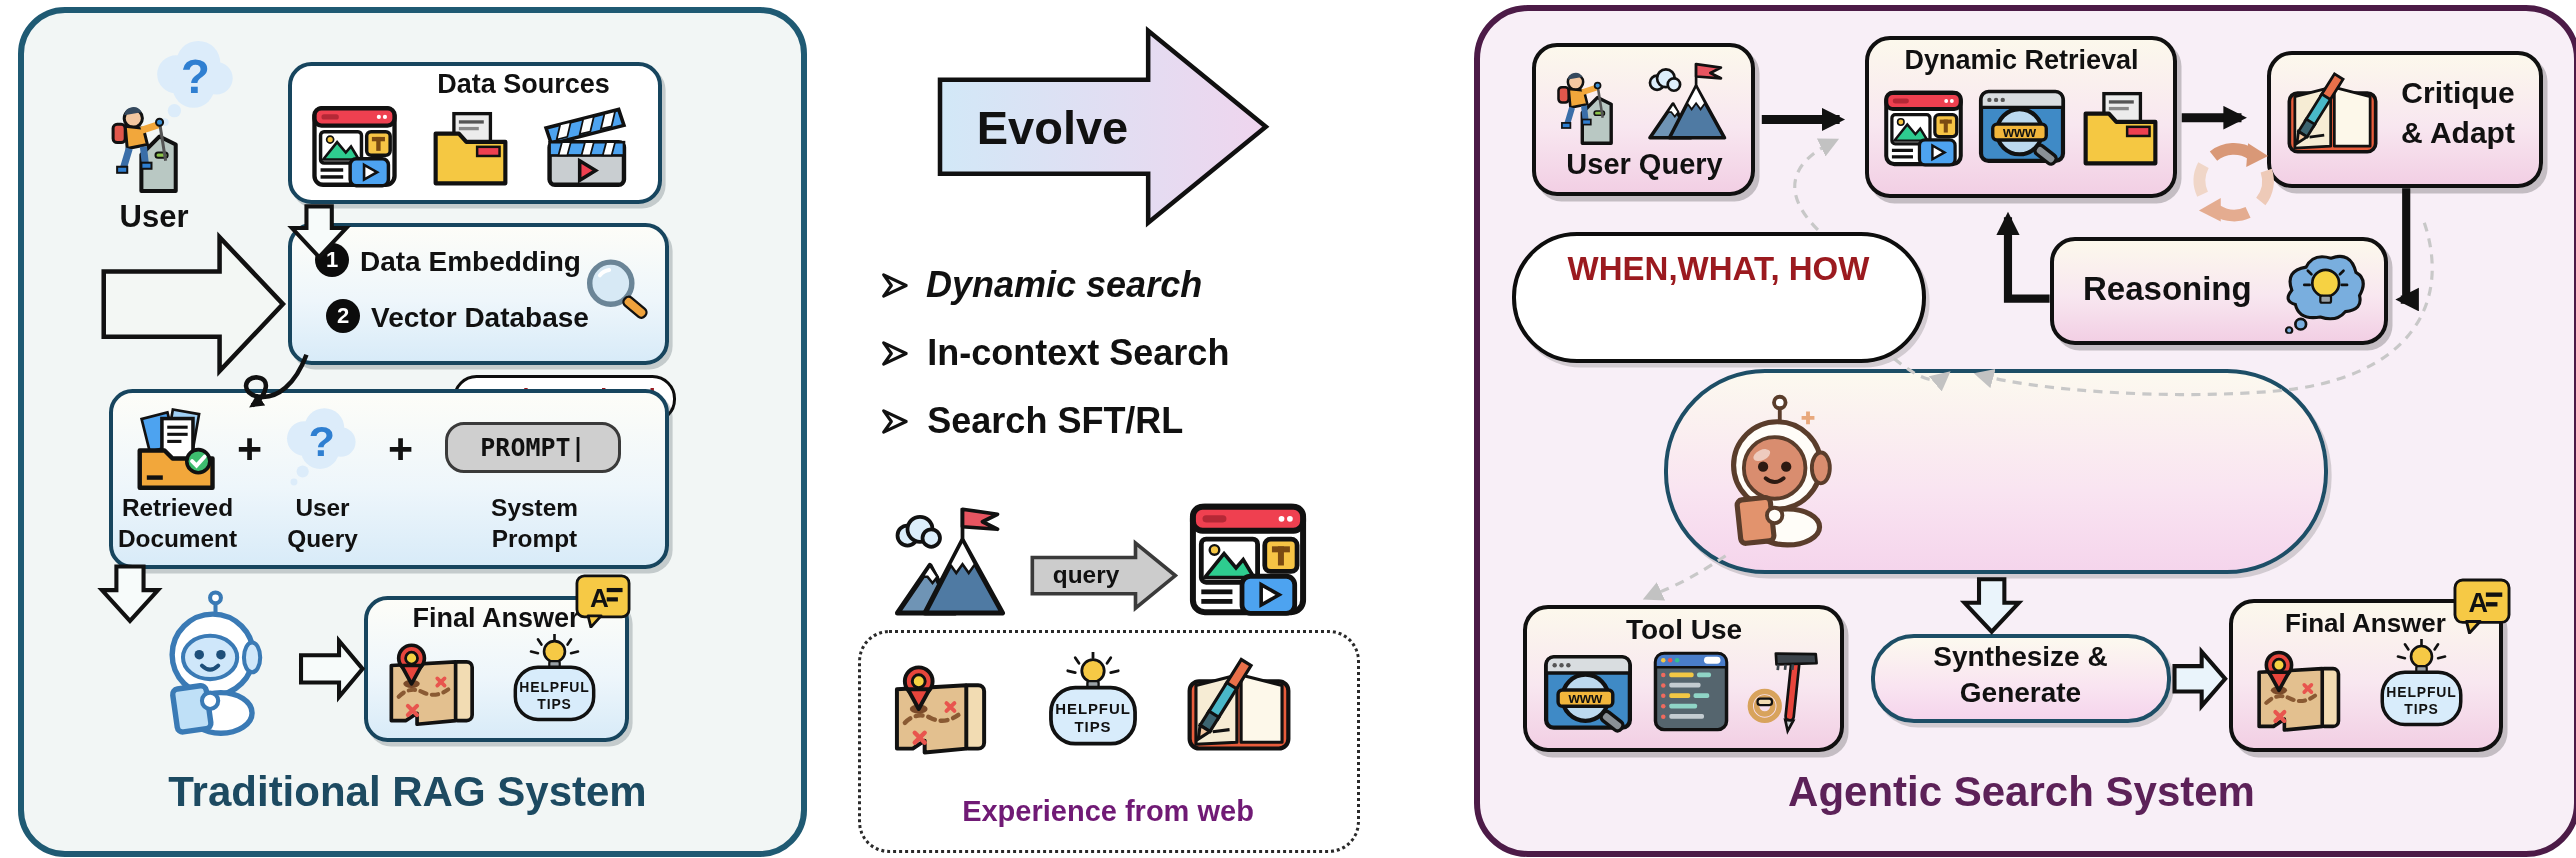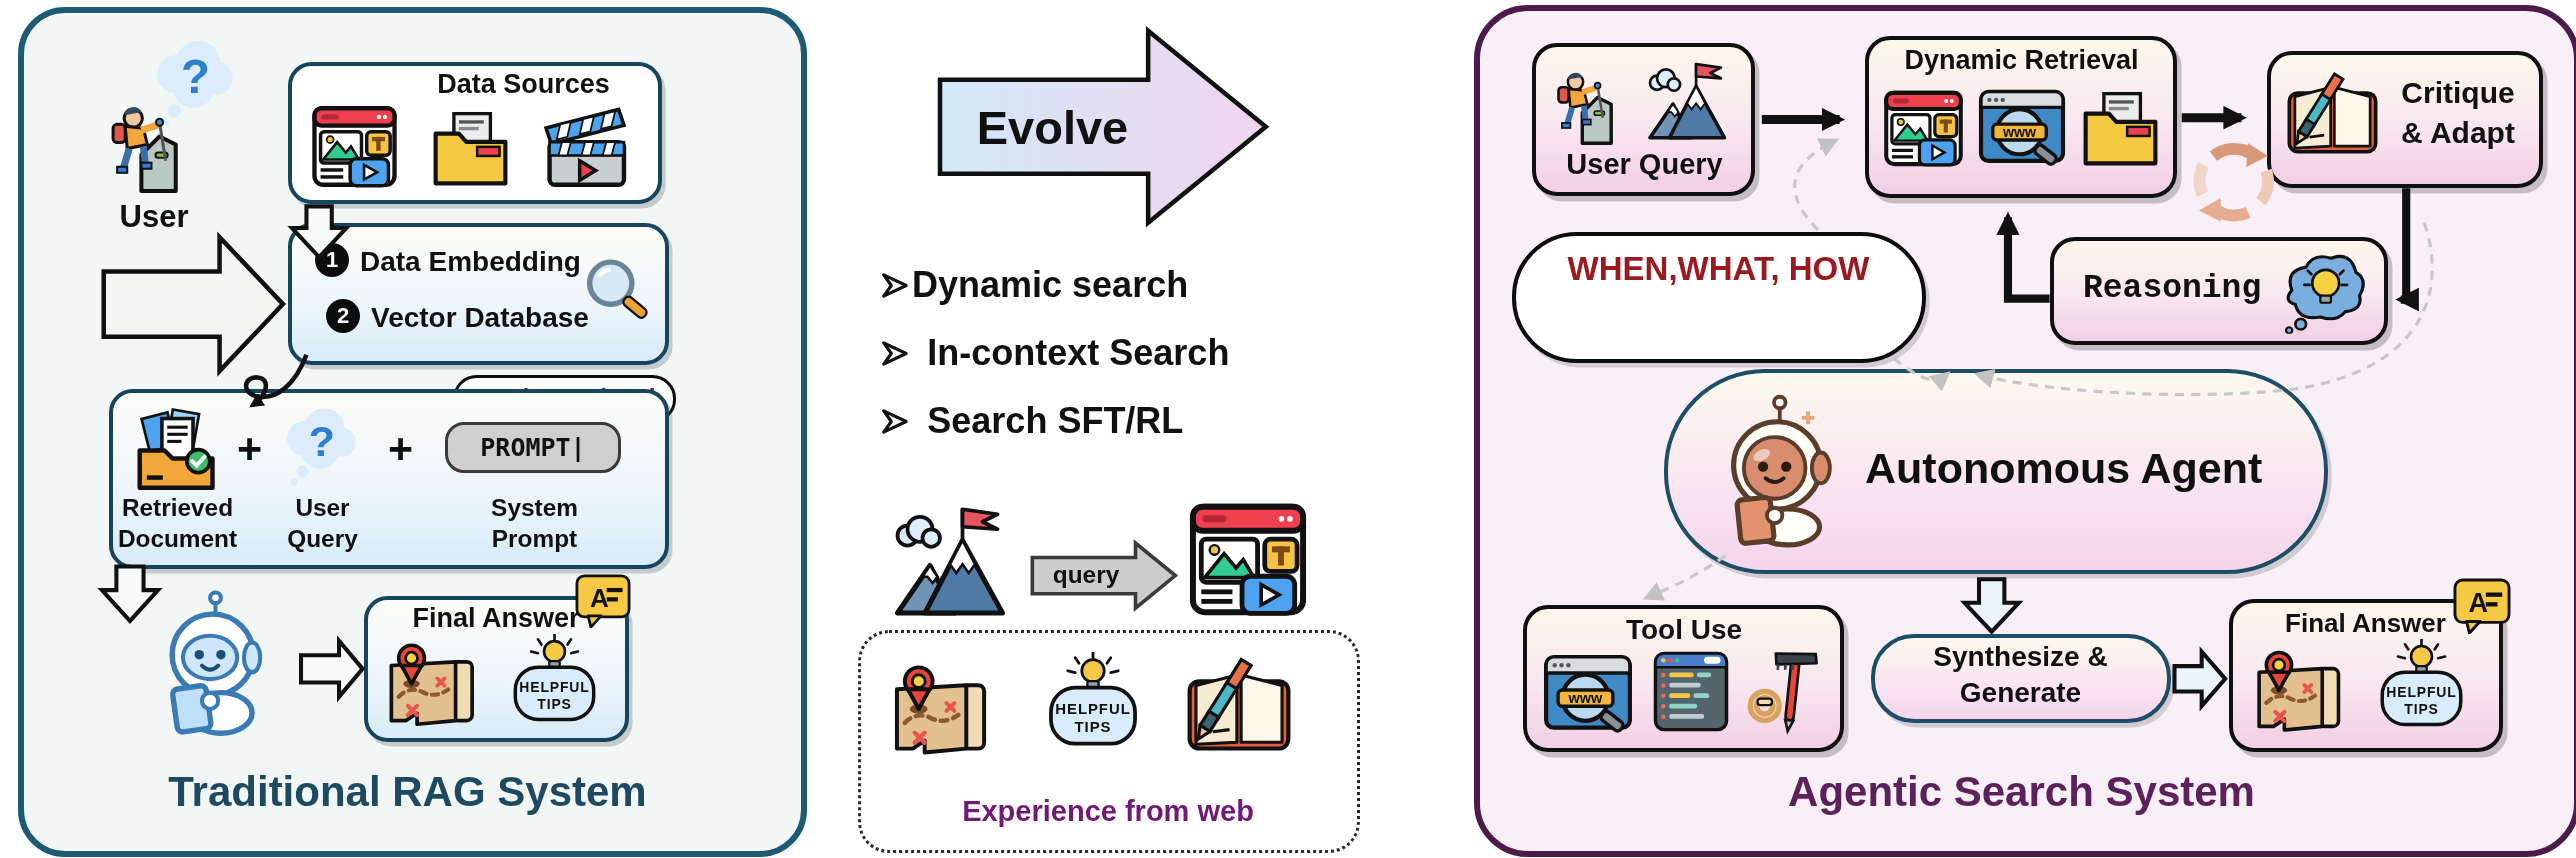--- a/index.html
+++ b/index.html
@@ -388,21 +388,21 @@
       <use href="#sym-tips"></use>
     </svg>
   <svg class="abs ic" style="left:574px;top:574px" width="58" height="54" viewBox="0 0 64 60">
       <use href="#sym-abadge"></use>
     </svg>
 
   <div class="abs lbl ctr" style="left:118px;top:768px;width:579px;font-size:42px;color:#1d4a61;text-align:center;">Traditional RAG System</div>
 
   <div class="abs lbl" style="left:953px;top:100px;width:199px;font-size:47px;text-align:center;z-index:6;">Evolve</div>
 
-  <div class="abs" style="left:880px;top:264px;display:flex;align-items:center;gap:1px;">
+  <div class="abs" style="left:880px;top:264px;display:flex;align-items:center;gap:15px;font-style:italic;">
     <svg class="ic" width="31" height="29" viewBox="0 0 34 32">
         <use href="#sym-bullet"></use>
       </svg>
     <span class="lbl" style="font-size:36px;">Dynamic search</span>
   </div>
   <div class="abs" style="left:880px;top:332px;display:flex;align-items:center;gap:16.3px;">
     <svg class="ic" width="31" height="29" viewBox="0 0 34 32">
         <use href="#sym-bullet"></use>
       </svg>
     <span class="lbl" style="font-size:36px;">In-context Search</span>
@@ -465,30 +465,29 @@
   <div class="abs lbl ctr" style="left:2381px;top:116px;width:154px;font-size:30px;">&amp; Adapt</div>
 
   <svg class="abs ic" style="left:2188px;top:136px" width="91" height="91" viewBox="0 0 100 100">
       <use href="#sym-refresh"></use>
     </svg>
 
   <div class="abs when-box" style="left:1512px;top:232px;width:406px;height:123px;"></div>
   <div class="abs lbl ctr" style="left:1512px;top:250px;width:413px;font-size:33px;color:#9b1a1f;">WHEN,WHAT, HOW</div>
 
   <div class="abs box-pink" style="left:2050px;top:237px;width:330px;height:100px;"></div>
-  <div class="abs lbl" style="left:2083px;top:270px;font-size:33px;font-family:Liberation Mono, monospace;">Reasoning</div>
+  <div class="abs lbl" style="left:2083px;top:270px;font-size:33px;">Reasoning</div>
   <svg class="abs ic" style="left:2274px;top:243px" width="98" height="91" viewBox="0 0 108 100">
       <use href="#sym-bulb-thought"></use>
     </svg>
 
   <div class="abs pill-navy" style="left:1664px;top:369px;width:656px;height:197px;border-radius:101px;"></div>
   <svg class="abs ic" style="left:1695px;top:388px" width="167" height="165" viewBox="0 0 184 182">
       <use href="#sym-robot-orange"></use>
     </svg>
-  <div class="abs lbl" style="left:1865px;top:444px;font-size:43px;">Autonomous Agent</div>
 
   <div class="abs box-pink" style="left:1523px;top:605px;width:313px;height:139px;"></div>
   <div class="abs lbl ctr" style="left:1523px;top:614px;width:322px;font-size:28px;">Tool Use</div>
   <svg class="abs ic" style="left:1541px;top:650px" width="94" height="87" viewBox="0 0 104 96">
       <use href="#sym-www-search"></use>
     </svg>
   <svg class="abs ic" style="left:1652px;top:646px" width="78" height="91" viewBox="0 0 86 100">
       <use href="#sym-code-editor"></use>
     </svg>
   <svg class="abs ic" style="left:1744px;top:646px" width="74" height="91" viewBox="0 0 82 100">

